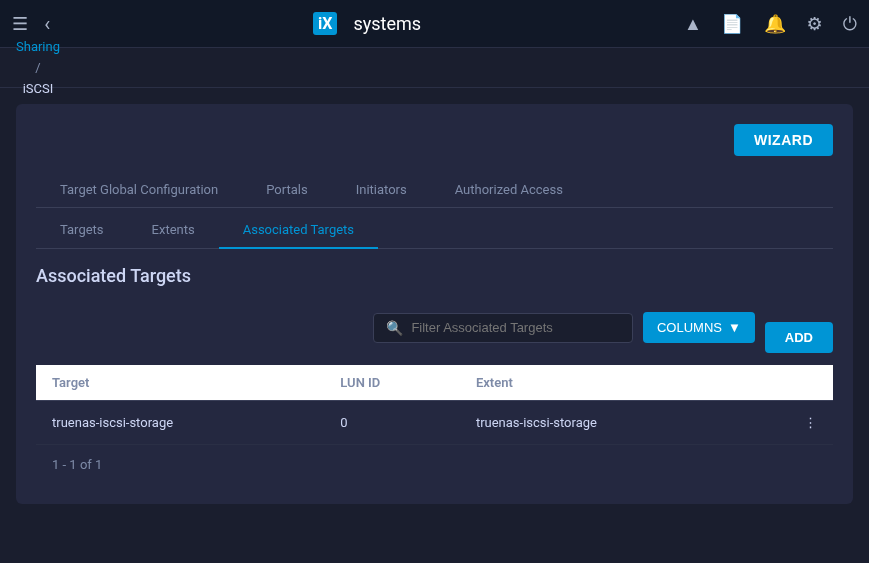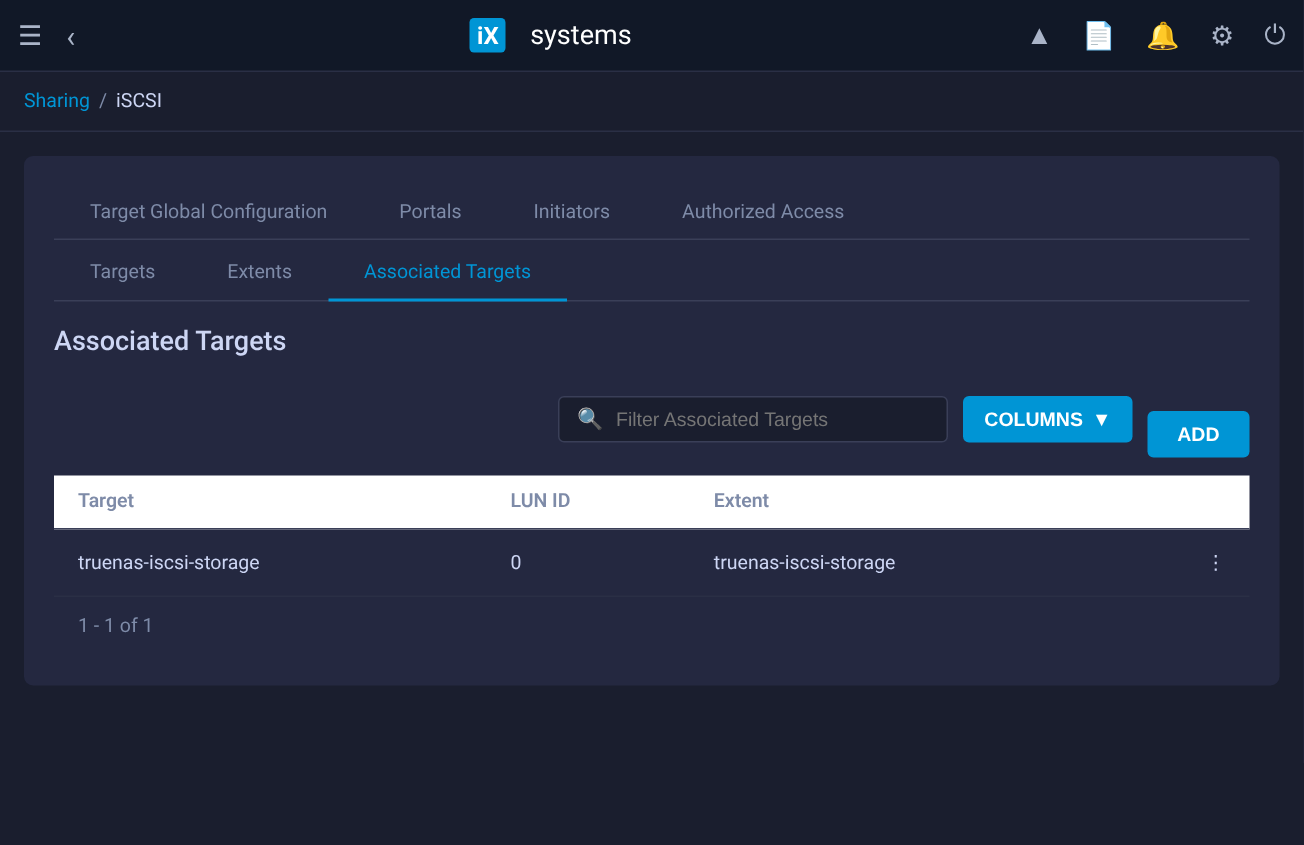--- a/index.html
+++ b/index.html
@@ -67,20 +67,21 @@
       justify-content: space-between;
       padding: 0 16px;
       border-bottom: 1px solid #2a2f45;
     }
     .breadcrumb {
       display: flex;
       align-items: center;
       gap: 6px;
       color: #7e8ba8;
       font-size: 13px;
+      flex-direction: column;
     }
     .breadcrumb-link {
       color: #0095d5;
       cursor: pointer;
     }
     .breadcrumb-sep { color: #7e8ba8; }
     .breadcrumb-current { color: #cdd6f4; }
     .version-text {
       color: #7e8ba8;
       font-size: 12px;
@@ -192,21 +193,21 @@
       font-size: 13px;
       width: 100%;
     }
     .btn-columns {
       background: #0095d5;
       color: #fff;
       border: none;
       border-radius: 4px;
       padding: 8px 14px;
       font-size: 13px;
-      font-weight: 700;
+      font-weight: 400;
       cursor: pointer;
       display: flex;
       align-items: center;
       gap: 6px;
     }
     .btn-add {
       background: #0095d5;
       color: #fff;
       border: none;
       border-radius: 4px;
@@ -276,20 +277,23 @@
   <div class="breadcrumb">
     <span class="breadcrumb-link">Sharing</span>
     <span class="breadcrumb-sep">/</span>
     <span class="breadcrumb-current">iSCSI</span>
   </div>
 </div>
 
 <div class="main-content">
   <div class="card">
 
+    <div class="card-top">
+      <button class="btn-wizard">WIZARD</button>
+    </div>
 
     <div class="tabs-primary">
       <div class="tab-primary">Target Global Configuration</div>
       <div class="tab-primary">Portals</div>
       <div class="tab-primary">Initiators</div>
       <div class="tab-primary">Authorized Access</div>
     </div>
 
     <div class="tabs-secondary">
       <div class="tab-secondary">Targets</div>

